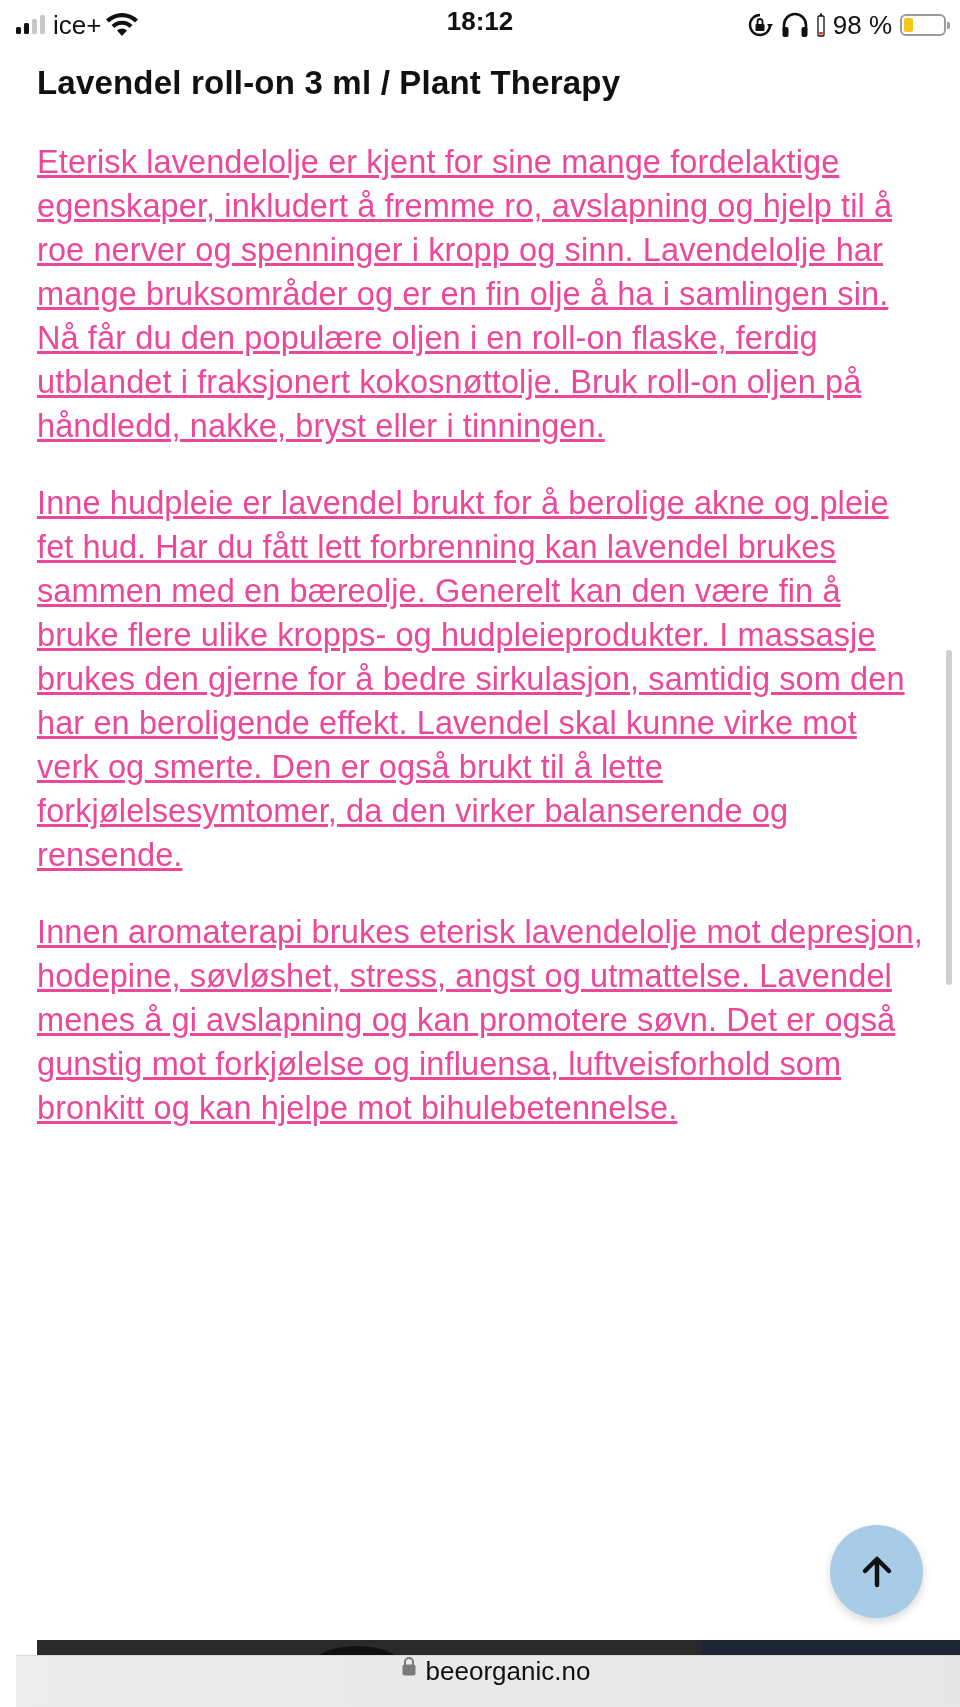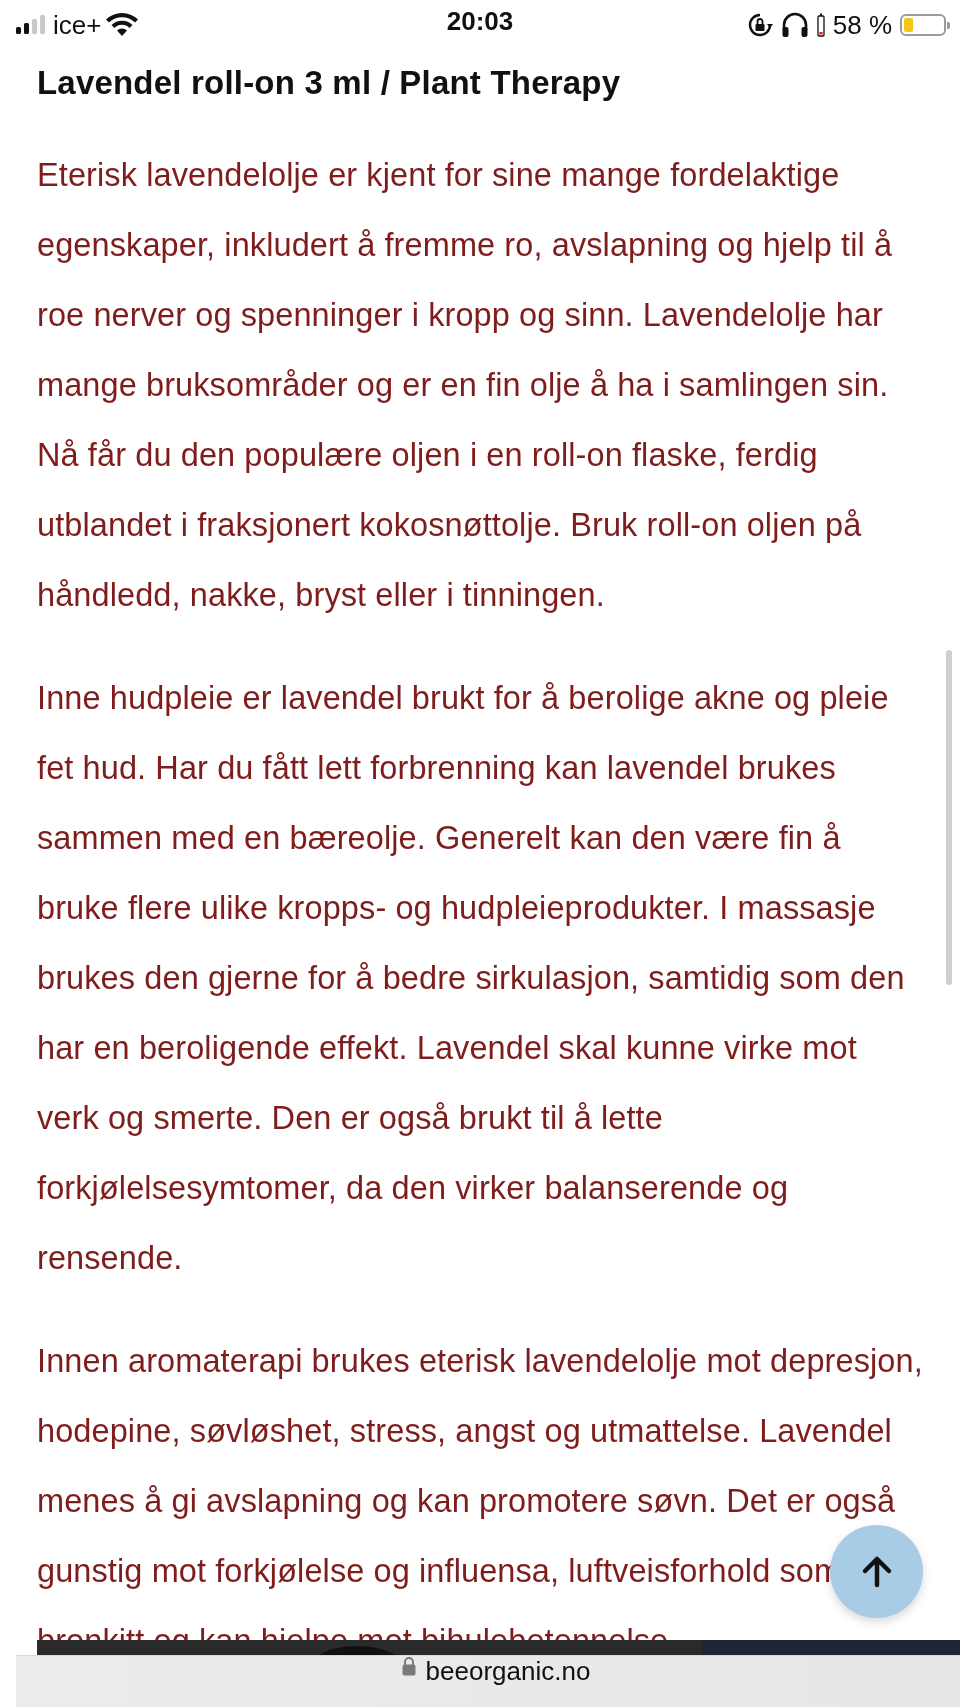--- a/index.html
+++ b/index.html
@@ -16,21 +16,21 @@
   .sb-time { position: absolute; left: 0; width: 960px; top: 6px; text-align: center; font-size: 26px; font-weight: bold; color: #111; }
   .sb-right { position: absolute; right: 14px; top: 8px; display: flex; align-items: center; height: 34px; gap: 8px; }
   .battery-pct { font-size: 26px; color: #111; }
   .battery { position: relative; width: 46px; height: 22px; border: 2px solid #9a9a9a; border-radius: 6px; }
   .battery .fill { position: absolute; left: 2px; top: 2px; bottom: 2px; width: 9px; background: #f5c518; border-radius: 2px; }
   .battery .nub { position: absolute; right: -6px; top: 6px; width: 3px; height: 7px; background: #9a9a9a; border-radius: 0 2px 2px 0; }
 
   
   .content { position: absolute; top: 50px; left: 37px; width: 890px; }
   .title { font-size: 33px; font-weight: bold; line-height: 66px; color: #111; letter-spacing: 0.2px; }
-  .para { font-size: 32.5px; line-height: 70px; color: #7f1d1d; margin-top: 24px; letter-spacing: 0.1px; }
+  .para { font-size: 32.5px; line-height: 44px; color: #ec4899; margin-top: 24px; letter-spacing: 0.1px; text-decoration: underline; }
   .para + .para { margin-top: 33px; }
 
   
   .scrollbar { position: absolute; right: 8px; top: 650px; width: 6px; height: 335px; background: #cfcfcf; border-radius: 3px; }
 
   
   .back-top { position: absolute; left: 830px; top: 1525px; width: 93px; height: 93px; border-radius: 50%; background: #a8cbe6; box-shadow: 0 4px 10px rgba(0,0,0,0.15); display: flex; align-items: center; justify-content: center; cursor: pointer; }
 
   
   .image-strip { position: absolute; left: 37px; top: 1640px; width: 923px; height: 20px; background: #2a2a2a; overflow: hidden; }
@@ -52,39 +52,39 @@
       <span style="height:15px;background:#c8c8c8"></span>
       <span style="height:19px;background:#c8c8c8"></span>
     </div>
     <span class="carrier">ice+</span>
     <svg class="wifi" viewBox="0 0 34 26">
       <path d="M17 24 L12 18.5 A7.5 7.5 0 0 1 22 18.5 Z" fill="#111"></path>
       <path d="M6.5 13 A15 15 0 0 1 27.5 13 L24.5 16 A10.5 10.5 0 0 0 9.5 16 Z" fill="#111"></path>
       <path d="M1 7.5 A23 23 0 0 1 33 7.5 L30 10.5 A18.5 18.5 0 0 0 4 10.5 Z" fill="#111"></path>
     </svg>
   </div>
-  <div class="sb-time">20:03</div>
+  <div class="sb-time">18:12</div>
   <div class="sb-right">
     <svg width="26" height="26" viewBox="0 0 26 26">
       <path d="M13 3 A10 10 0 1 0 23 13" fill="none" stroke="#111" stroke-width="2.4"></path>
       <path d="M20 12 L23 16 L26 12 Z" fill="#111"></path>
       <rect x="8.5" y="12" width="9" height="7" rx="1" fill="#111"></rect>
       <path d="M10.5 12 V9.5 A2.5 2.5 0 0 1 15.5 9.5 V12" fill="none" stroke="#111" stroke-width="1.8"></path>
     </svg>
     <svg width="28" height="26" viewBox="0 0 28 26">
       <path d="M3 18 V13 A11 11 0 0 1 25 13 V18" fill="none" stroke="#111" stroke-width="2.6"></path>
       <rect x="1.5" y="15" width="6" height="10" rx="2" fill="#111"></rect>
       <rect x="20.5" y="15" width="6" height="10" rx="2" fill="#111"></rect>
     </svg>
     <svg width="8" height="24" viewBox="0 0 8 24">
       <rect x="1" y="3" width="6" height="20" rx="1" fill="none" stroke="#111" stroke-width="1.3"></rect>
       <rect x="3" y="0.5" width="2" height="2.5" fill="#111"></rect>
       <rect x="2.3" y="19" width="3.4" height="2.5" fill="#d0302b"></rect>
     </svg>
-    <span class="battery-pct">58 %</span>
+    <span class="battery-pct">98 %</span>
     <div class="battery">
       <div class="fill"></div>
       <div class="nub"></div>
     </div>
   </div>
 </div>
 
 <div class="content">
   <h1 class="title">Lavendel roll-on 3 ml / Plant Therapy</h1>
   <p class="para">Eterisk lavendelolje er kjent for sine mange fordelaktige egenskaper, inkludert å fremme ro, avslapning og hjelp til å roe nerver og spenninger i kropp og sinn. Lavendelolje har mange bruksområder og er en fin olje å ha i samlingen sin. Nå får du den populære oljen i en roll-on flaske, ferdig utblandet i fraksjonert kokosnøttolje. Bruk roll-on oljen på håndledd, nakke, bryst eller i tinningen.</p>

